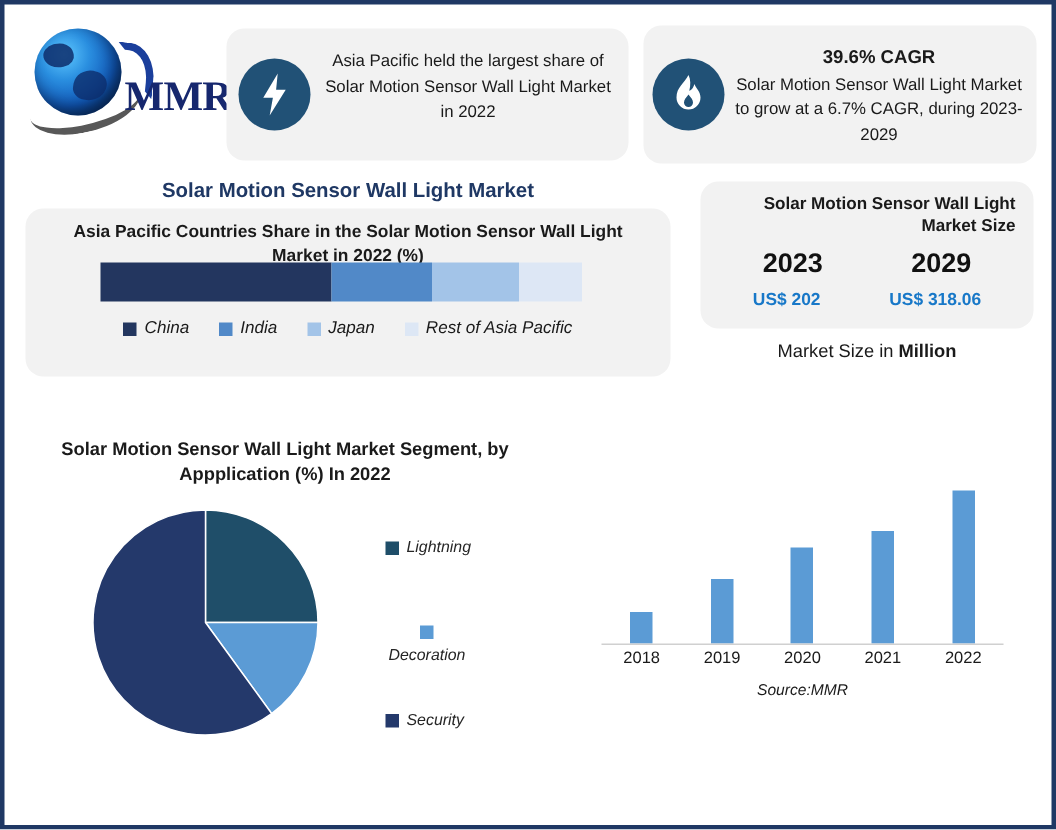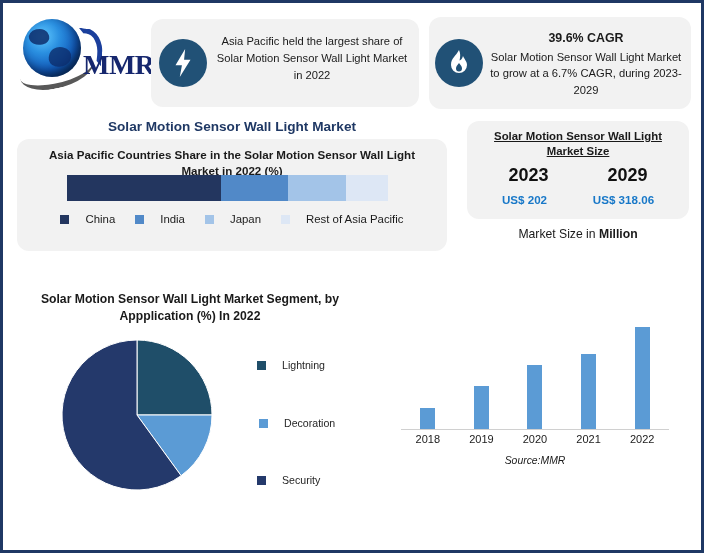--- a/index.html
+++ b/index.html
@@ -169,33 +169,32 @@
   .bar-legend {
     position: absolute;
     left: 18px; top: 74px;
     width: 394px;
     display: flex;
     justify-content: center;
     gap: 20px;
     font-size: 11.4px;
     color: #1a1a1a;
   }
-  .legend-item { display: flex; align-items: center; gap: 16px; white-space: nowrap; }
+  .legend-item { display: flex; align-items: center; gap: 5px; white-space: nowrap; font-style: italic; }
   .swatch { width: 9px; height: 9px; display: inline-block; flex: 0 0 auto; }
 
   .size-title {
     position: absolute;
     left: 12px; top: 8px;
     width: 198px;
-    text-align: center;
+    text-align: right;
     font-size: 11.4px;
     font-weight: bold;
     color: #1a1a1a;
     line-height: 1.35;
-    text-decoration: underline;
   }
   .size-years {
     position: absolute;
     left: 12px; top: 44px;
     width: 198px;
     display: flex;
     justify-content: space-around;
     font-size: 18px;
     font-weight: bold;
     color: #111111;
@@ -241,21 +240,21 @@
     left: 250px; top: 356px;
     width: 110px;
     height: 140px;
   }
   .pie-legend .legend-item {
     position: absolute;
     font-size: 10.6px;
     color: #262626;
   }
   .pie-legend .legend-item:nth-child(1) { top: 0px; left: 4px; }
-  .pie-legend .legend-item:nth-child(2) { top: 58px; left: 6px; }
+  .pie-legend .legend-item:nth-child(2) { top: 58px; left: 6px; flex-direction: column; }
   .pie-legend .legend-item:nth-child(3) { top: 115px; left: 4px; }
 
   .col-title {
     position: absolute;
     left: 380px; top: 286px;
     width: 300px;
     text-align: center;
     font-size: 12.2px;
     font-weight: bold;
     color: #1a1a1a;

